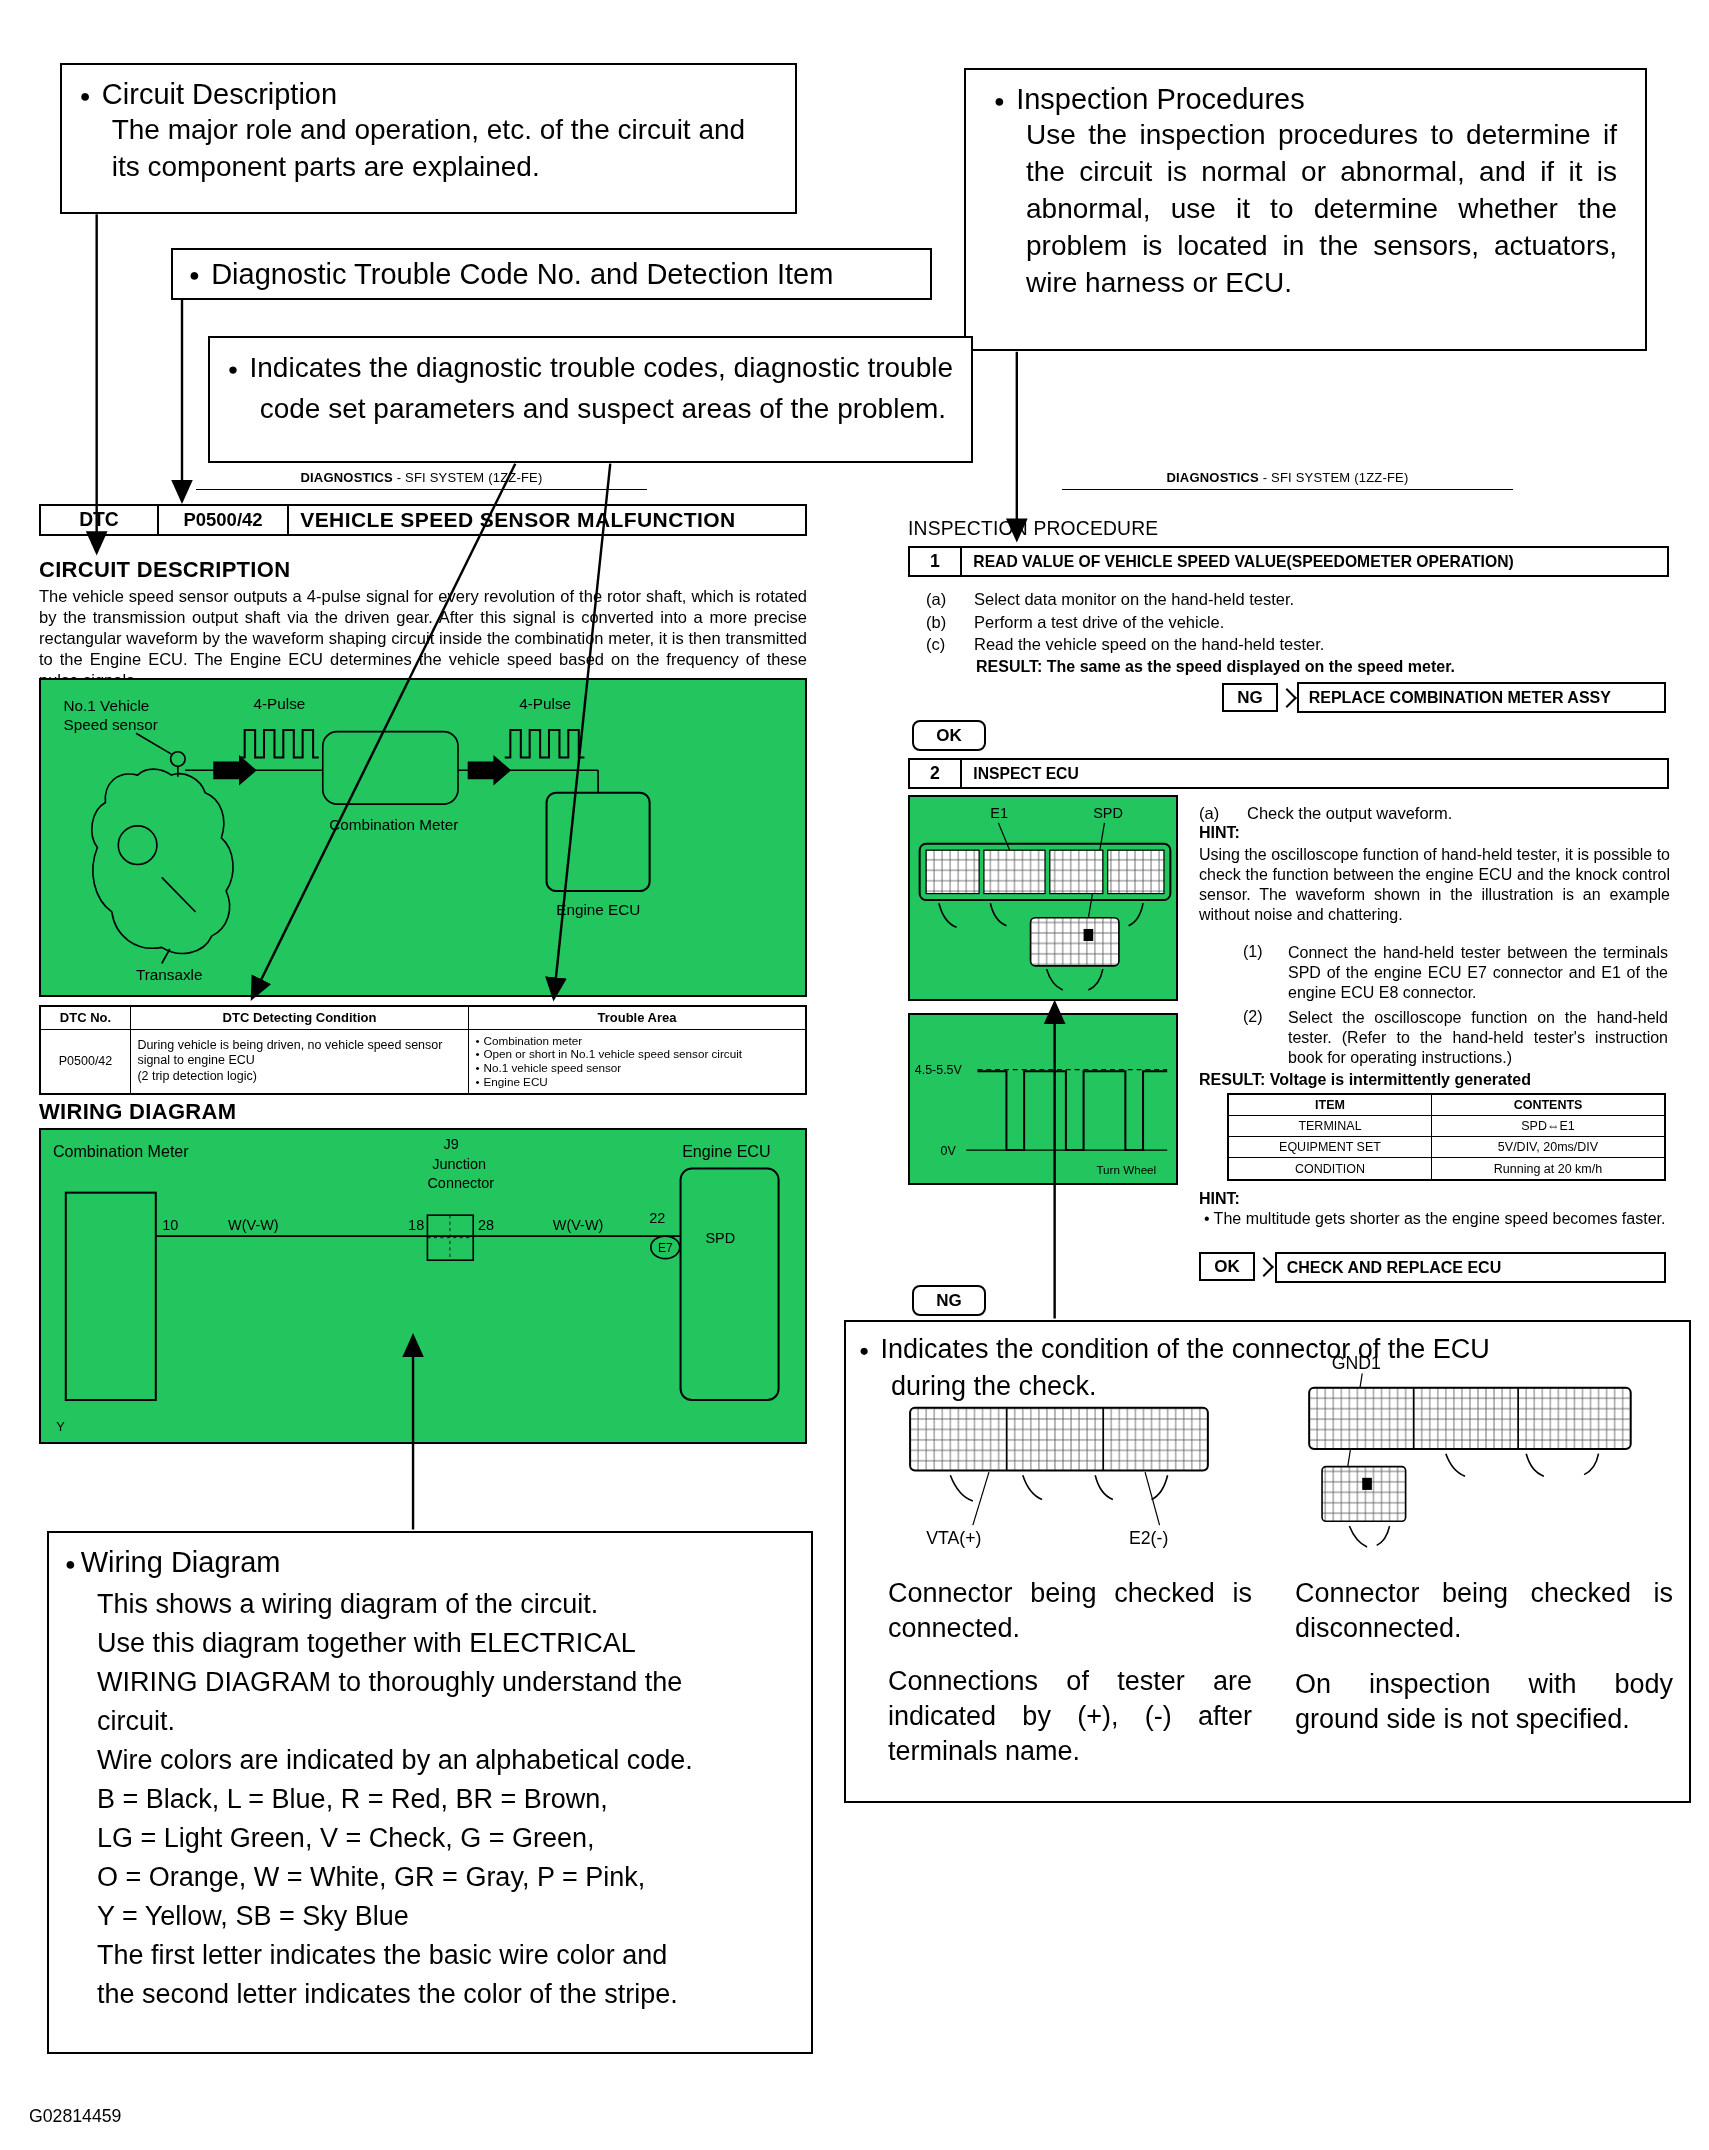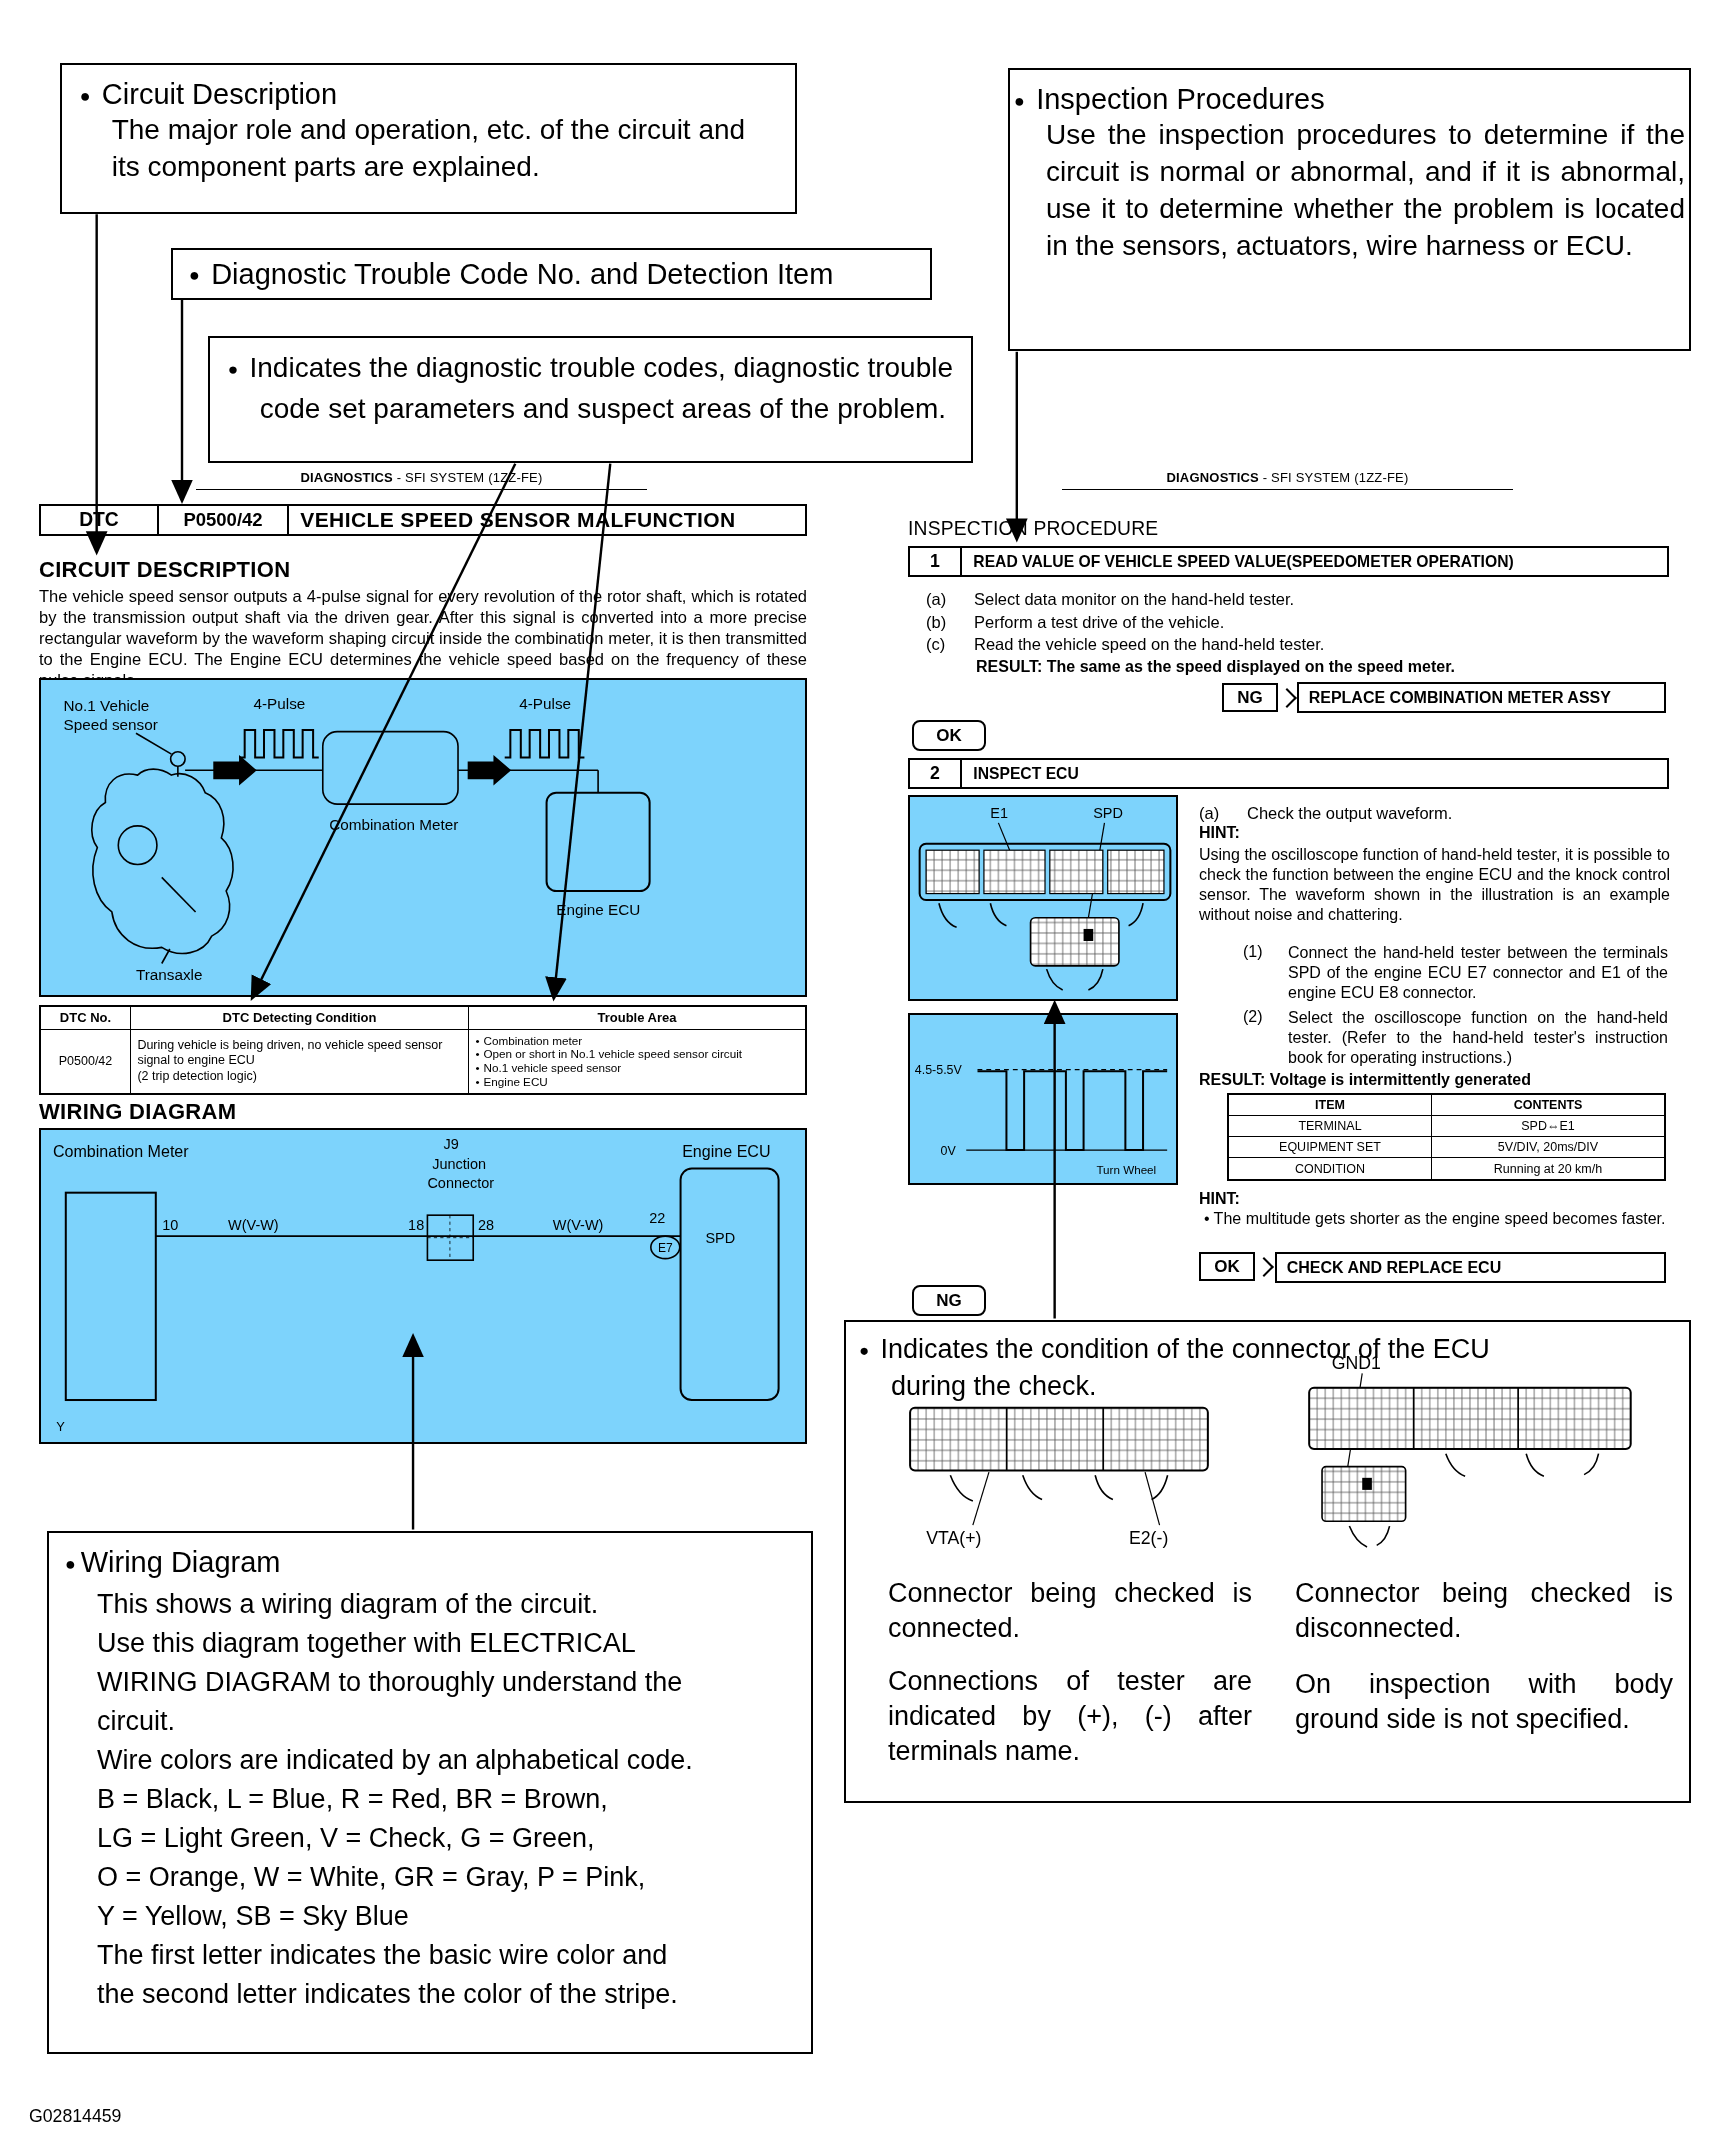--- a/index.html
+++ b/index.html
@@ -19,21 +19,21 @@
   .jst{text-align:justify}
   .b{font-weight:bold}
   .doc-header{position:absolute;font-size:13px;text-align:center;border-bottom:1.6px solid #000;padding-bottom:4px;letter-spacing:0.2px}
   .bar{position:absolute;display:flex;border:2.4px solid #000;background:#fff;align-items:stretch}
   .bar .cell{display:flex;align-items:center;justify-content:center;font-weight:bold}
   .bar .grow{flex:1;justify-content:flex-start;padding-left:11.3px}
   .brd-r{border-right:2.4px solid #000}
   .h1{position:absolute;font-weight:bold;font-size:22px;letter-spacing:0.3px}
   .h2{position:absolute;font-weight:normal;font-size:19.3px;letter-spacing:0.2px}
   .body20{font-size:16.5px;line-height:21px}
-  .fig{position:absolute;border:2px solid #000;background:#7dd3fc}
+  .fig{position:absolute;border:2px solid #000;background:#22c55e}
   .tbl{position:absolute;border:2px solid #000;background:#fff}
   .trow{display:flex;border-bottom:1.2px solid #000}
   .trow:last-child{border-bottom:none}
   .tc{border-right:1.2px solid #000;display:flex;flex-direction:column;justify-content:center;padding:1.6px 6.4px}
   .tc:last-child{border-right:none}
   .thead .tc{align-items:center;justify-content:center;font-weight:bold;padding:0 13px}
   .li{font-size:11.7px;line-height:13.7px}
   .li::before{content:"•";margin-right:4px}
   .tag{position:absolute;border:2.4px solid #000;font-weight:bold;font-size:17px;display:flex;align-items:center;justify-content:center;background:#fff}
   .tag.chev::after{content:"";position:absolute;right:-17.7px;top:50%;width:12px;height:12px;border-top:2.4px solid #000;border-right:2.4px solid #000;transform:translateY(-50%) rotate(45deg)}
@@ -46,21 +46,21 @@
 </head>
 <body>
 
 <div class="page">
 
   <div class="callout" style="left:60px;top:63px;width:737px;height:151px;padding:13px 17.7px">
     <div class="co-title dot">Circuit Description</div>
     <div class="co-text ind">The major role and operation, etc. of the circuit and its component parts are explained.</div>
   </div>
 
-  <div class="callout" style="left:1008px;top:68px;width:683px;height:283px;padding:13px 4px">
+  <div class="callout" style="left:964px;top:68px;width:683px;height:283px;padding:13px 28px">
     <div class="co-title dot">Inspection Procedures</div>
     <div class="co-text ind jst">Use the inspection procedures to determine if the circuit is normal or abnormal, and if it is abnormal, use it to determine whether the problem is located in the sensors, actuators, wire harness or ECU.</div>
   </div>
 
   <div class="callout" style="left:171px;top:248px;width:761px;height:52px;display:flex;align-items:center;padding:0 16px">
     <div class="co-title dot">Diagnostic Trouble Code No. and Detection Item</div>
   </div>
 
   <div class="callout" style="left:208px;top:336px;width:765px;height:127px;padding:11.3px 17.7px">
     <div class="co-text hang dot">Indicates the diagnostic trouble codes, diagnostic trouble code set parameters and suspect areas of the problem.</div>

